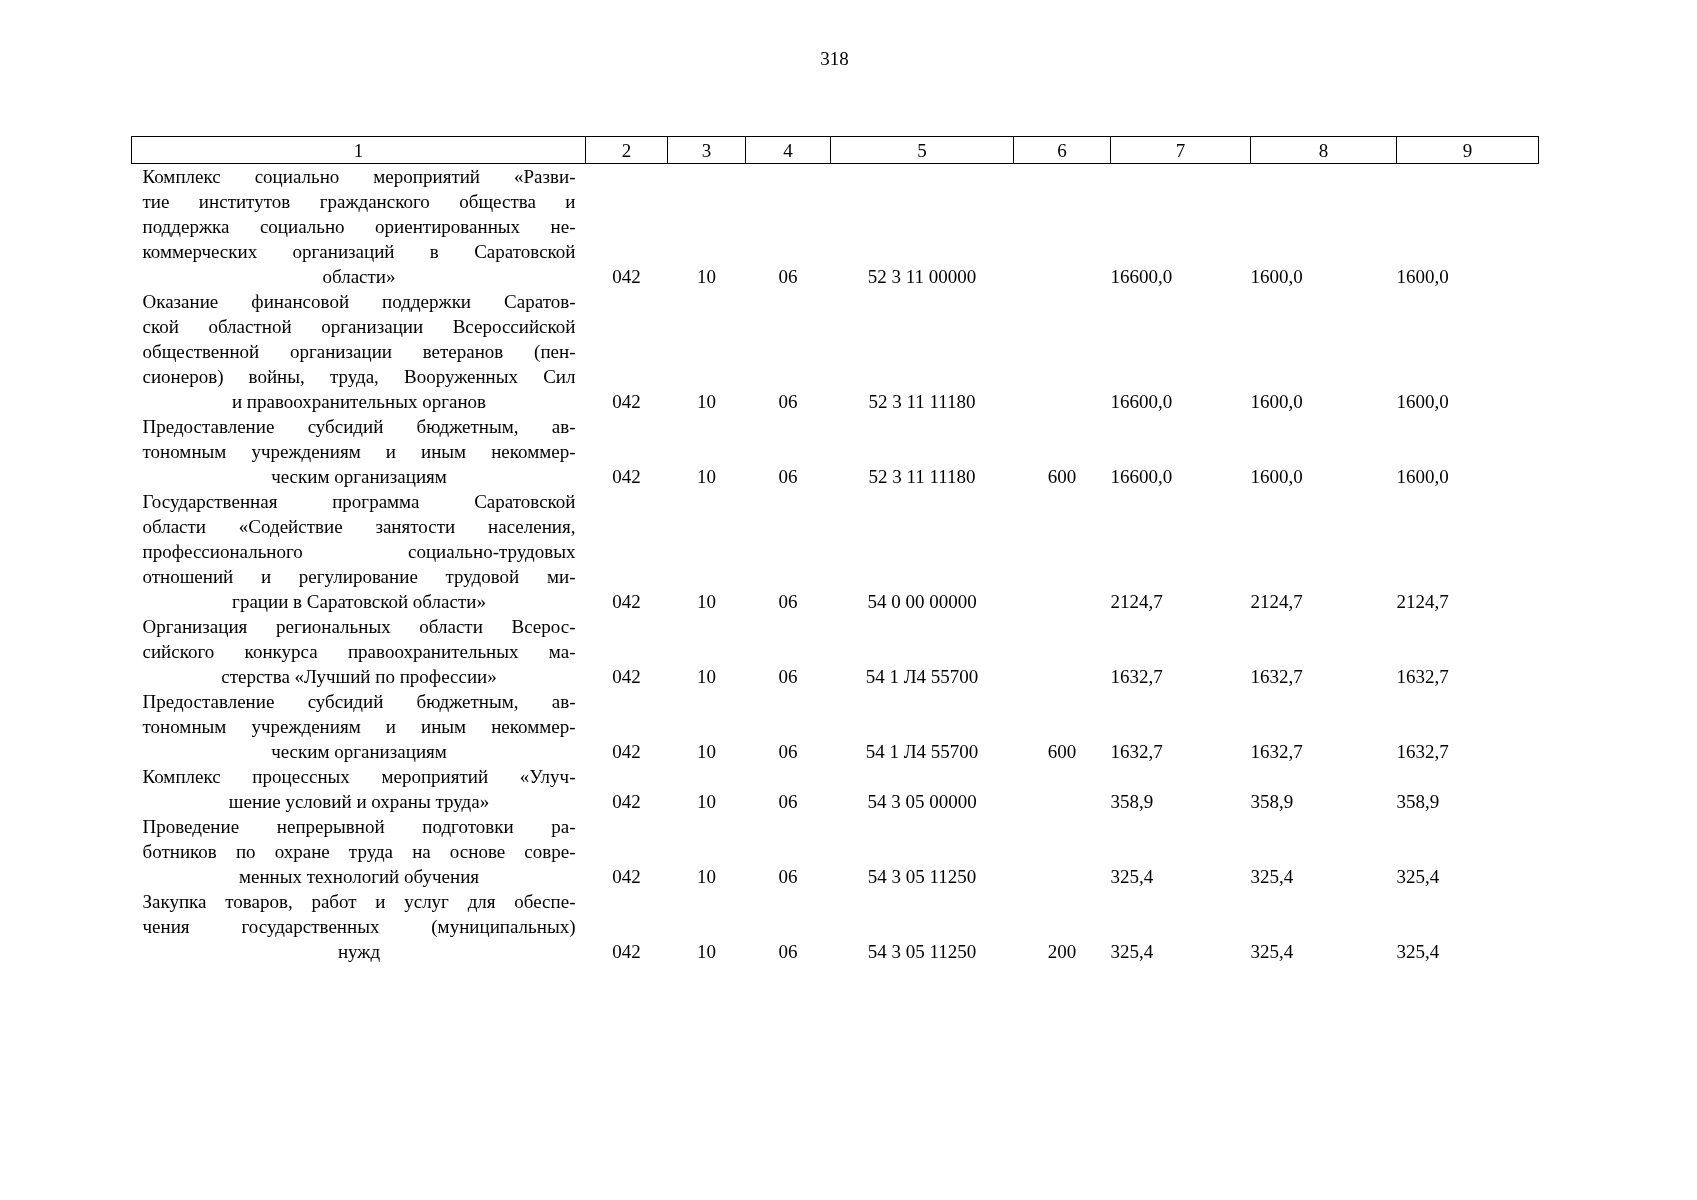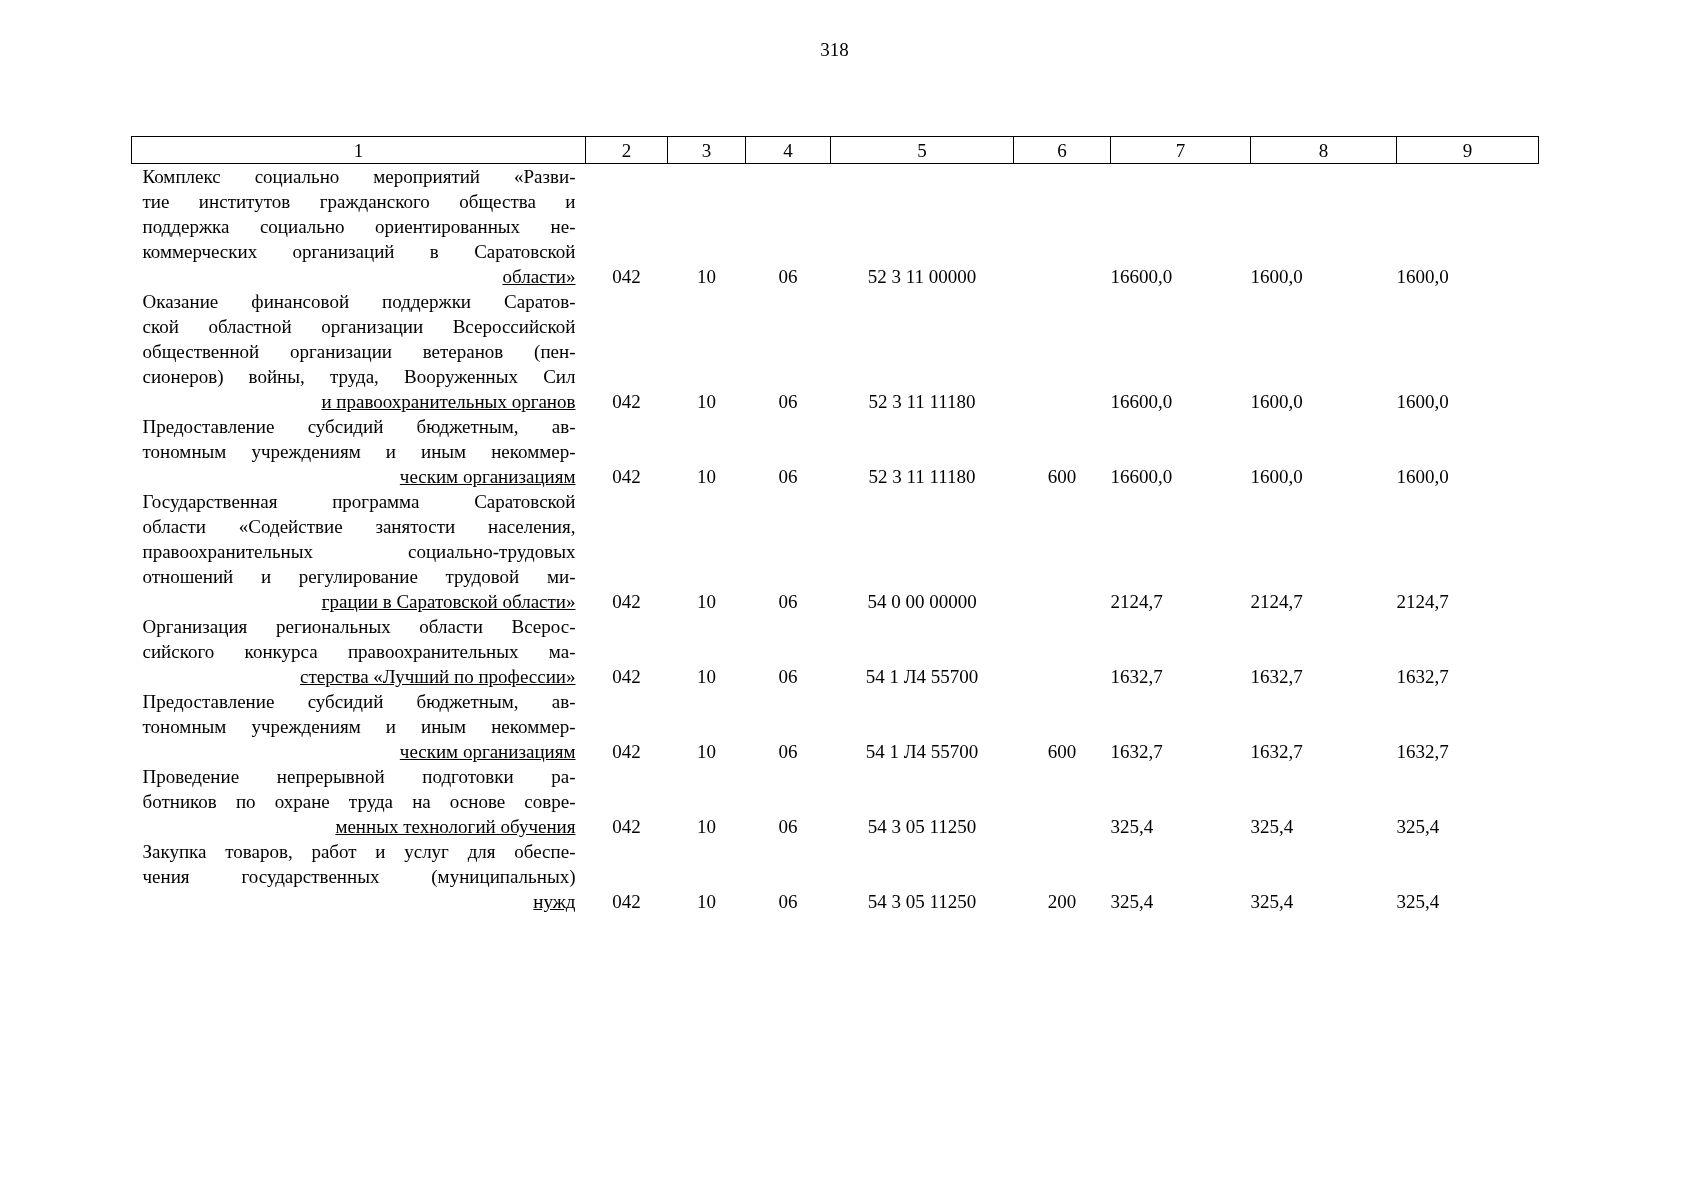--- a/index.html
+++ b/index.html
@@ -11,21 +11,21 @@
   }
   .page {
     position: relative;
     width: 1697px;
     height: 1200px;
     background: #ffffff;
     overflow: hidden;
   }
   .page-number {
     position: absolute;
-    top: 37px;
+    top: 46px;
     left: 131px;
     width: 1407px;
     text-align: center;
     font-size: 19px;
     line-height: 25px;
   }
   table.budget {
     position: absolute;
     top: 136px;
     left: 131px;
@@ -59,22 +59,21 @@
   }
   tbody td.c1 {
     padding-left: 11px;
     padding-right: 10px;
   }
   tbody td.c1 .jl {
     text-align: justify;
     text-align-last: justify;
   }
   tbody td.c1 .ll {
-    text-align: right;
-    text-decoration: underline;
+    text-align: center;
   }
   tbody td.c2, tbody td.c3, tbody td.c4, tbody td.c5, tbody td.c6 {
     text-align: center;
   }
   tbody td.c7, tbody td.c8, tbody td.c9 {
     padding-right: 10px;
   }
 </style>
 </head>
 <body>
@@ -153,21 +152,21 @@
           <td class="c5">52 3 11 11180</td>
           <td class="c6">600</td>
           <td class="c7">16600,0</td>
           <td class="c8">1600,0</td>
           <td class="c9">1600,0</td>
         </tr>
         <tr>
           <td class="c1">
             <div class="jl">Государственная программа Саратовской</div>
             <div class="jl">области «Содействие занятости населения,</div>
-            <div class="jl">правоохранительных социально-трудовых</div>
+            <div class="jl">профессионального социально-трудовых</div>
             <div class="jl">отношений и регулирование трудовой ми-</div>
             <div class="ll">грации в Саратовской области»</div>
           </td>
           <td class="c2">042</td>
           <td class="c3">10</td>
           <td class="c4">06</td>
           <td class="c5">54 0 00 00000</td>
           <td class="c6"></td>
           <td class="c7">2124,7</td>
           <td class="c8">2124,7</td>
@@ -198,20 +197,34 @@
           <td class="c3">10</td>
           <td class="c4">06</td>
           <td class="c5">54 1 Л4 55700</td>
           <td class="c6">600</td>
           <td class="c7">1632,7</td>
           <td class="c8">1632,7</td>
           <td class="c9">1632,7</td>
         </tr>
         <tr>
           <td class="c1">
+            <div class="jl">Комплекс процессных мероприятий «Улуч-</div>
+            <div class="ll">шение условий и охраны труда»</div>
+          </td>
+          <td class="c2">042</td>
+          <td class="c3">10</td>
+          <td class="c4">06</td>
+          <td class="c5">54 3 05 00000</td>
+          <td class="c6"></td>
+          <td class="c7">358,9</td>
+          <td class="c8">358,9</td>
+          <td class="c9">358,9</td>
+        </tr>
+        <tr>
+          <td class="c1">
             <div class="jl">Проведение непрерывной подготовки ра-</div>
             <div class="jl">ботников по охране труда на основе совре-</div>
             <div class="ll">менных технологий обучения</div>
           </td>
           <td class="c2">042</td>
           <td class="c3">10</td>
           <td class="c4">06</td>
           <td class="c5">54 3 05 11250</td>
           <td class="c6"></td>
           <td class="c7">325,4</td>

